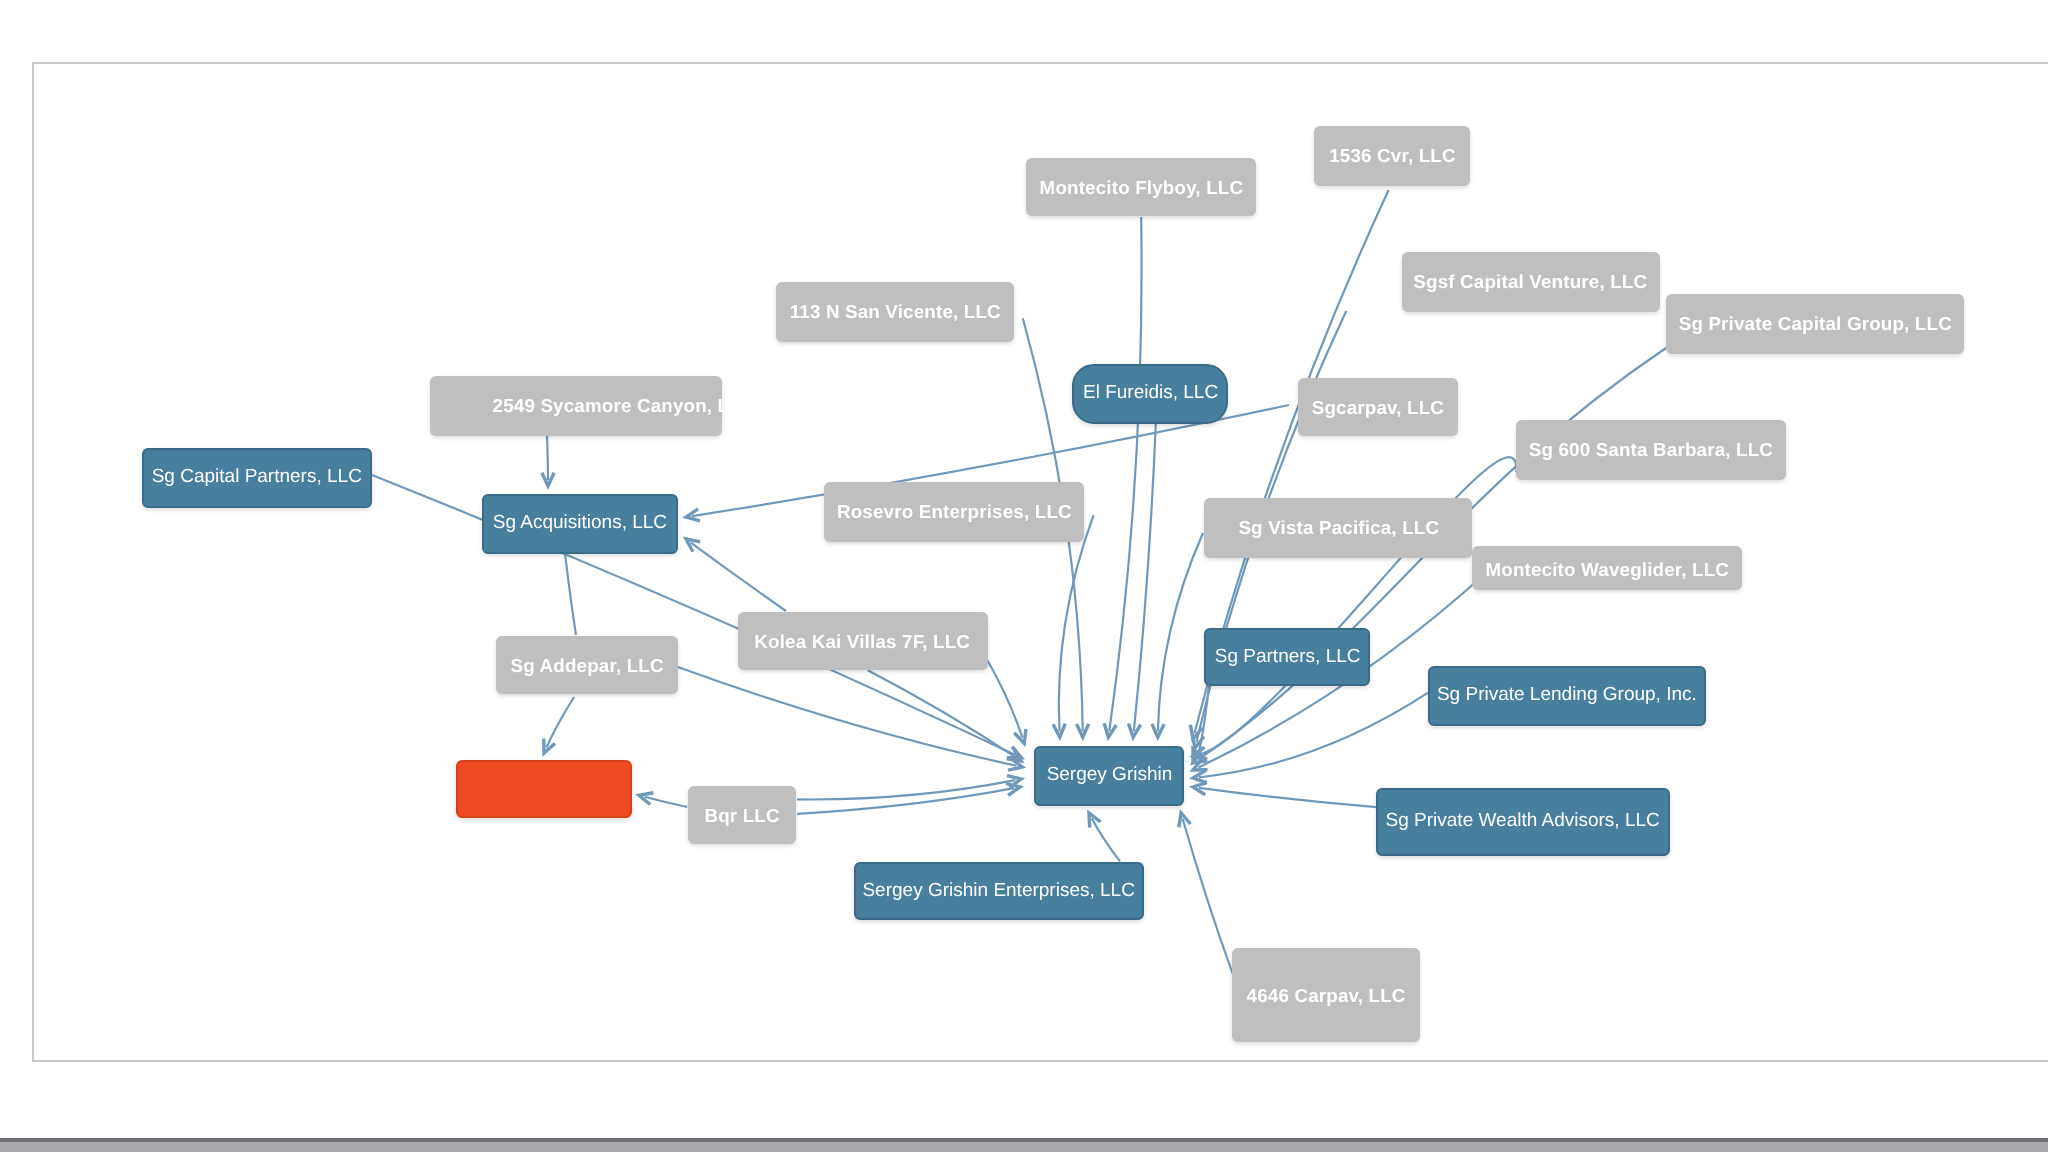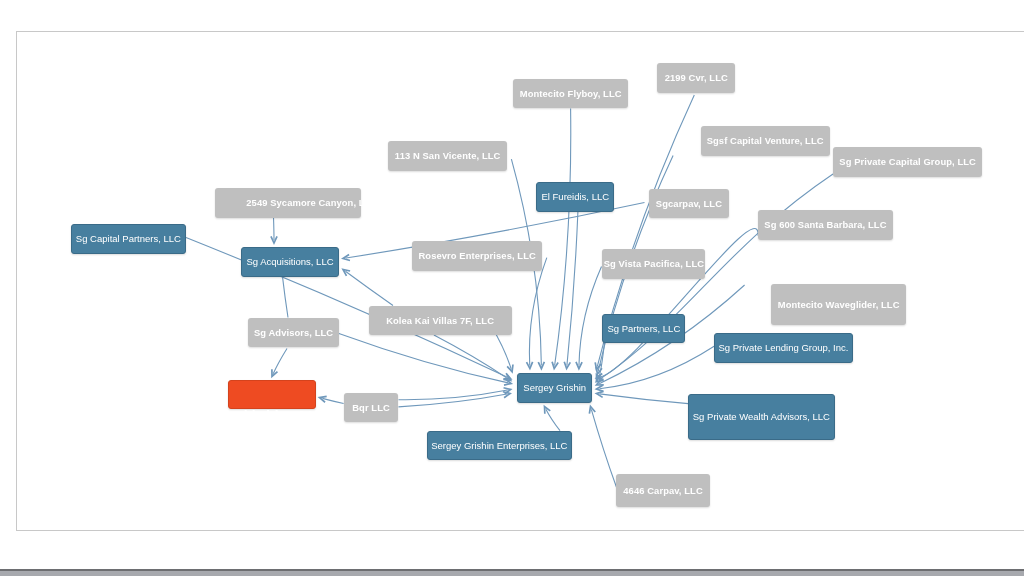--- a/index.html
+++ b/index.html
@@ -131,84 +131,84 @@
           <path d="M 616.4 487 Q 603 450 591.3285396252844 409.38331789598953" fill="none" stroke="#6f98bb" stroke-width="1.1"></path>
           <path d="M 595.2541603698816 412.0009507521379 L 590.5 406.5 L 589.3914139813695 413.6856479902161" fill="none" stroke="#6f98bb" stroke-width="1.7" stroke-linejoin="miter" stroke-linecap="butt"></path>
         </g>
       </g>
   </svg>
   <div id="nodes">
       <div class="node gray" style="left: 513px; top: 78.5px; width: 115.4px; height: 29.5px;">
         <span>Montecito Flyboy, LLC</span>
       </div>
       <div class="node gray" style="left: 657.3px; top: 63px; width: 77.9px; height: 29.5px;">
-        <span>2199 Cvr, LLC</span>
+        <span>1536 Cvr, LLC</span>
       </div>
       <div class="node gray" style="left: 674.5px; top: 126px; width: 129.3px; height: 29.5px; margin-left: 26px;">
         <span>Sgsf Capital Venture, LLC</span>
       </div>
       <div class="node gray" style="left: 833px; top: 147px; width: 149.3px; height: 29.5px; justify-content: center;">
         <span>Sg Private Capital Group, LLC</span>
       </div>
       <div class="node gray" style="left: 388.4px; top: 141px; width: 118.5px; height: 29.5px; justify-content: center;">
         <span>113 N San Vicente, LLC</span>
       </div>
-      <div class="node blue" style="left: 536.4px; top: 182.1px; width: 77.8px; height: 29.5px;">
+      <div class="node blue" style="left: 536.4px; top: 182.1px; width: 77.8px; height: 29.5px; border-radius: 11px;">
         <span>El Fureidis, LLC</span>
       </div>
       <div class="node gray" style="left: 648.9px; top: 188.5px; width: 80.1px; height: 29.5px;">
         <span>Sgcarpav, LLC</span>
       </div>
       <div class="node gray" style="left: 214.6px; top: 188px; width: 146.4px; height: 29.5px; padding-left: 48px;">
         <span>2549 Sycamore Canyon, LLC</span>
       </div>
       <div class="node gray" style="left: 758.2px; top: 210px; width: 134.5px; height: 29.5px;">
         <span>Sg 600 Santa Barbara, LLC</span>
       </div>
       <div class="node blue" style="left: 70.9px; top: 224px; width: 115px; height: 29.5px;">
         <span>Sg Capital Partners, LLC</span>
       </div>
       <div class="node blue" style="left: 241.2px; top: 247.1px; width: 97.6px; height: 29.5px;">
         <span>Sg Acquisitions, LLC</span>
       </div>
       <div class="node gray" style="left: 412px; top: 241px; width: 130.4px; height: 29.5px;">
         <span>Rosevro Enterprises, LLC</span>
       </div>
-      <div class="node gray" style="left: 602.4px; top: 249px; width: 103px; height: 29.5px;">
+      <div class="node gray" style="left: 602.4px; top: 249px; width: 134px; height: 29.5px;">
         <span>Sg Vista Pacifica, LLC</span>
       </div>
-      <div class="node gray" style="left: 771px; top: 273px; width: 135.3px; height: 41px; margin-top: 11px;">
+      <div class="node gray" style="left: 736px; top: 273px; width: 135.3px; height: 22px;">
         <span>Montecito Waveglider, LLC</span>
       </div>
-      <div class="node gray" style="left: 368.6px; top: 305.5px; width: 143px; height: 29.5px;">
+      <div class="node gray" style="left: 368.6px; top: 305.5px; width: 125px; height: 29.5px;">
         <span>Kolea Kai Villas 7F, LLC</span>
       </div>
       <div class="node blue" style="left: 602.4px; top: 313.6px; width: 82.9px; height: 29.5px;">
         <span>Sg Partners, LLC</span>
       </div>
       <div class="node gray" style="left: 248.4px; top: 317.5px; width: 90.4px; height: 29.5px;">
-        <span>Sg Advisors, LLC</span>
+        <span>Sg Addepar, LLC</span>
       </div>
       <div class="node blue" style="left: 714.1px; top: 333px; width: 138.7px; height: 29.5px;">
         <span>Sg Private Lending Group, Inc.</span>
       </div>
       <div class="node blue" style="left: 517.3px; top: 373px; width: 74.9px; height: 29.5px;">
         <span>Sergey Grishin</span>
       </div>
       <div class="node orange" style="left: 228px; top: 379.5px; width: 88px; height: 29.5px;">
         <span>Rockbridge LLC</span>
       </div>
       <div class="node gray" style="left: 343.6px; top: 392.5px; width: 54.9px; height: 29.5px;">
         <span>Bqr LLC</span>
       </div>
-      <div class="node blue" style="left: 688.1px; top: 393.5px; width: 146.5px; height: 46px;">
+      <div class="node blue" style="left: 688.1px; top: 393.5px; width: 146.5px; height: 34px;">
         <span>Sg Private Wealth Advisors, LLC</span>
       </div>
       <div class="node blue" style="left: 426.5px; top: 430.7px; width: 145.7px; height: 29.5px;">
         <span>Sergey Grishin Enterprises, LLC</span>
       </div>
-      <div class="node gray" style="left: 616.4px; top: 474px; width: 93.3px; height: 33px;">
+      <div class="node gray" style="left: 616.4px; top: 474px; width: 93.3px; height: 47px;">
         <span>4646 Carpav, LLC</span>
       </div>
     </div>
   <div class="bl" id="bar-line" style="top: 569px; height: 2px; background: rgb(109, 110, 113);"></div>
   <div class="bl" id="bar-fill" style="top: 571px; height: 5px; background: rgb(167, 169, 174);"></div>
 </div>
 
 </body></html>

